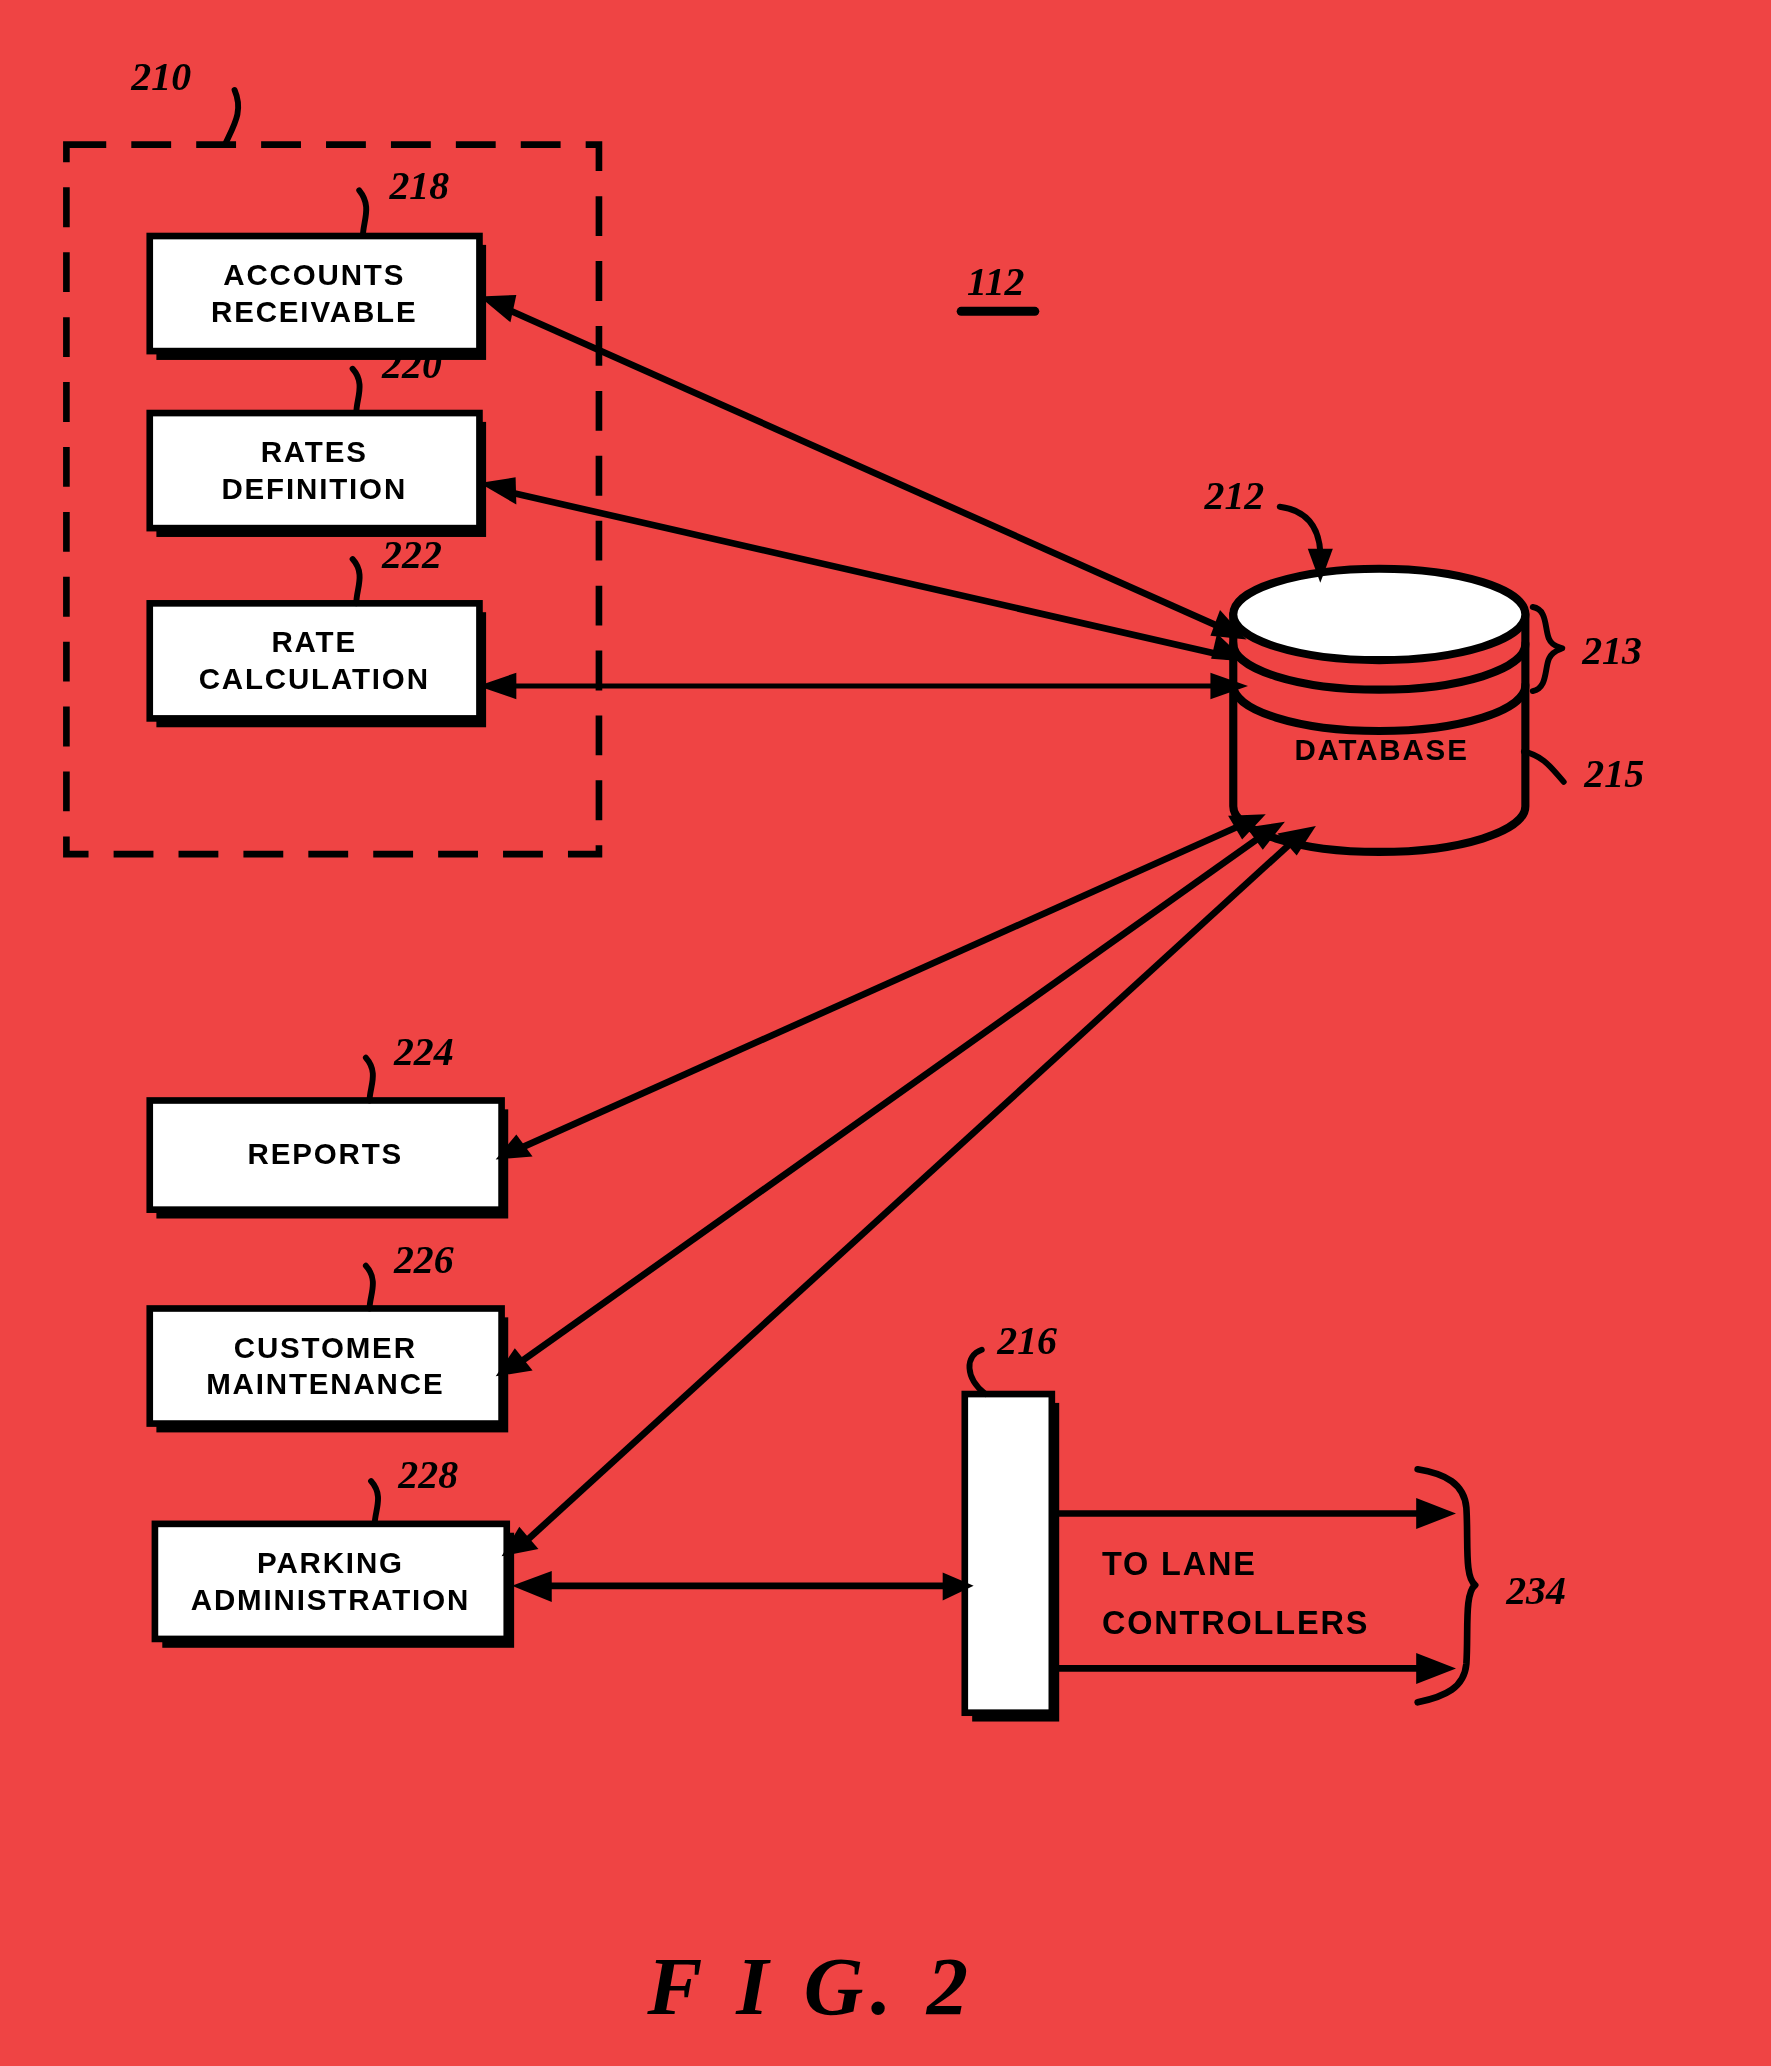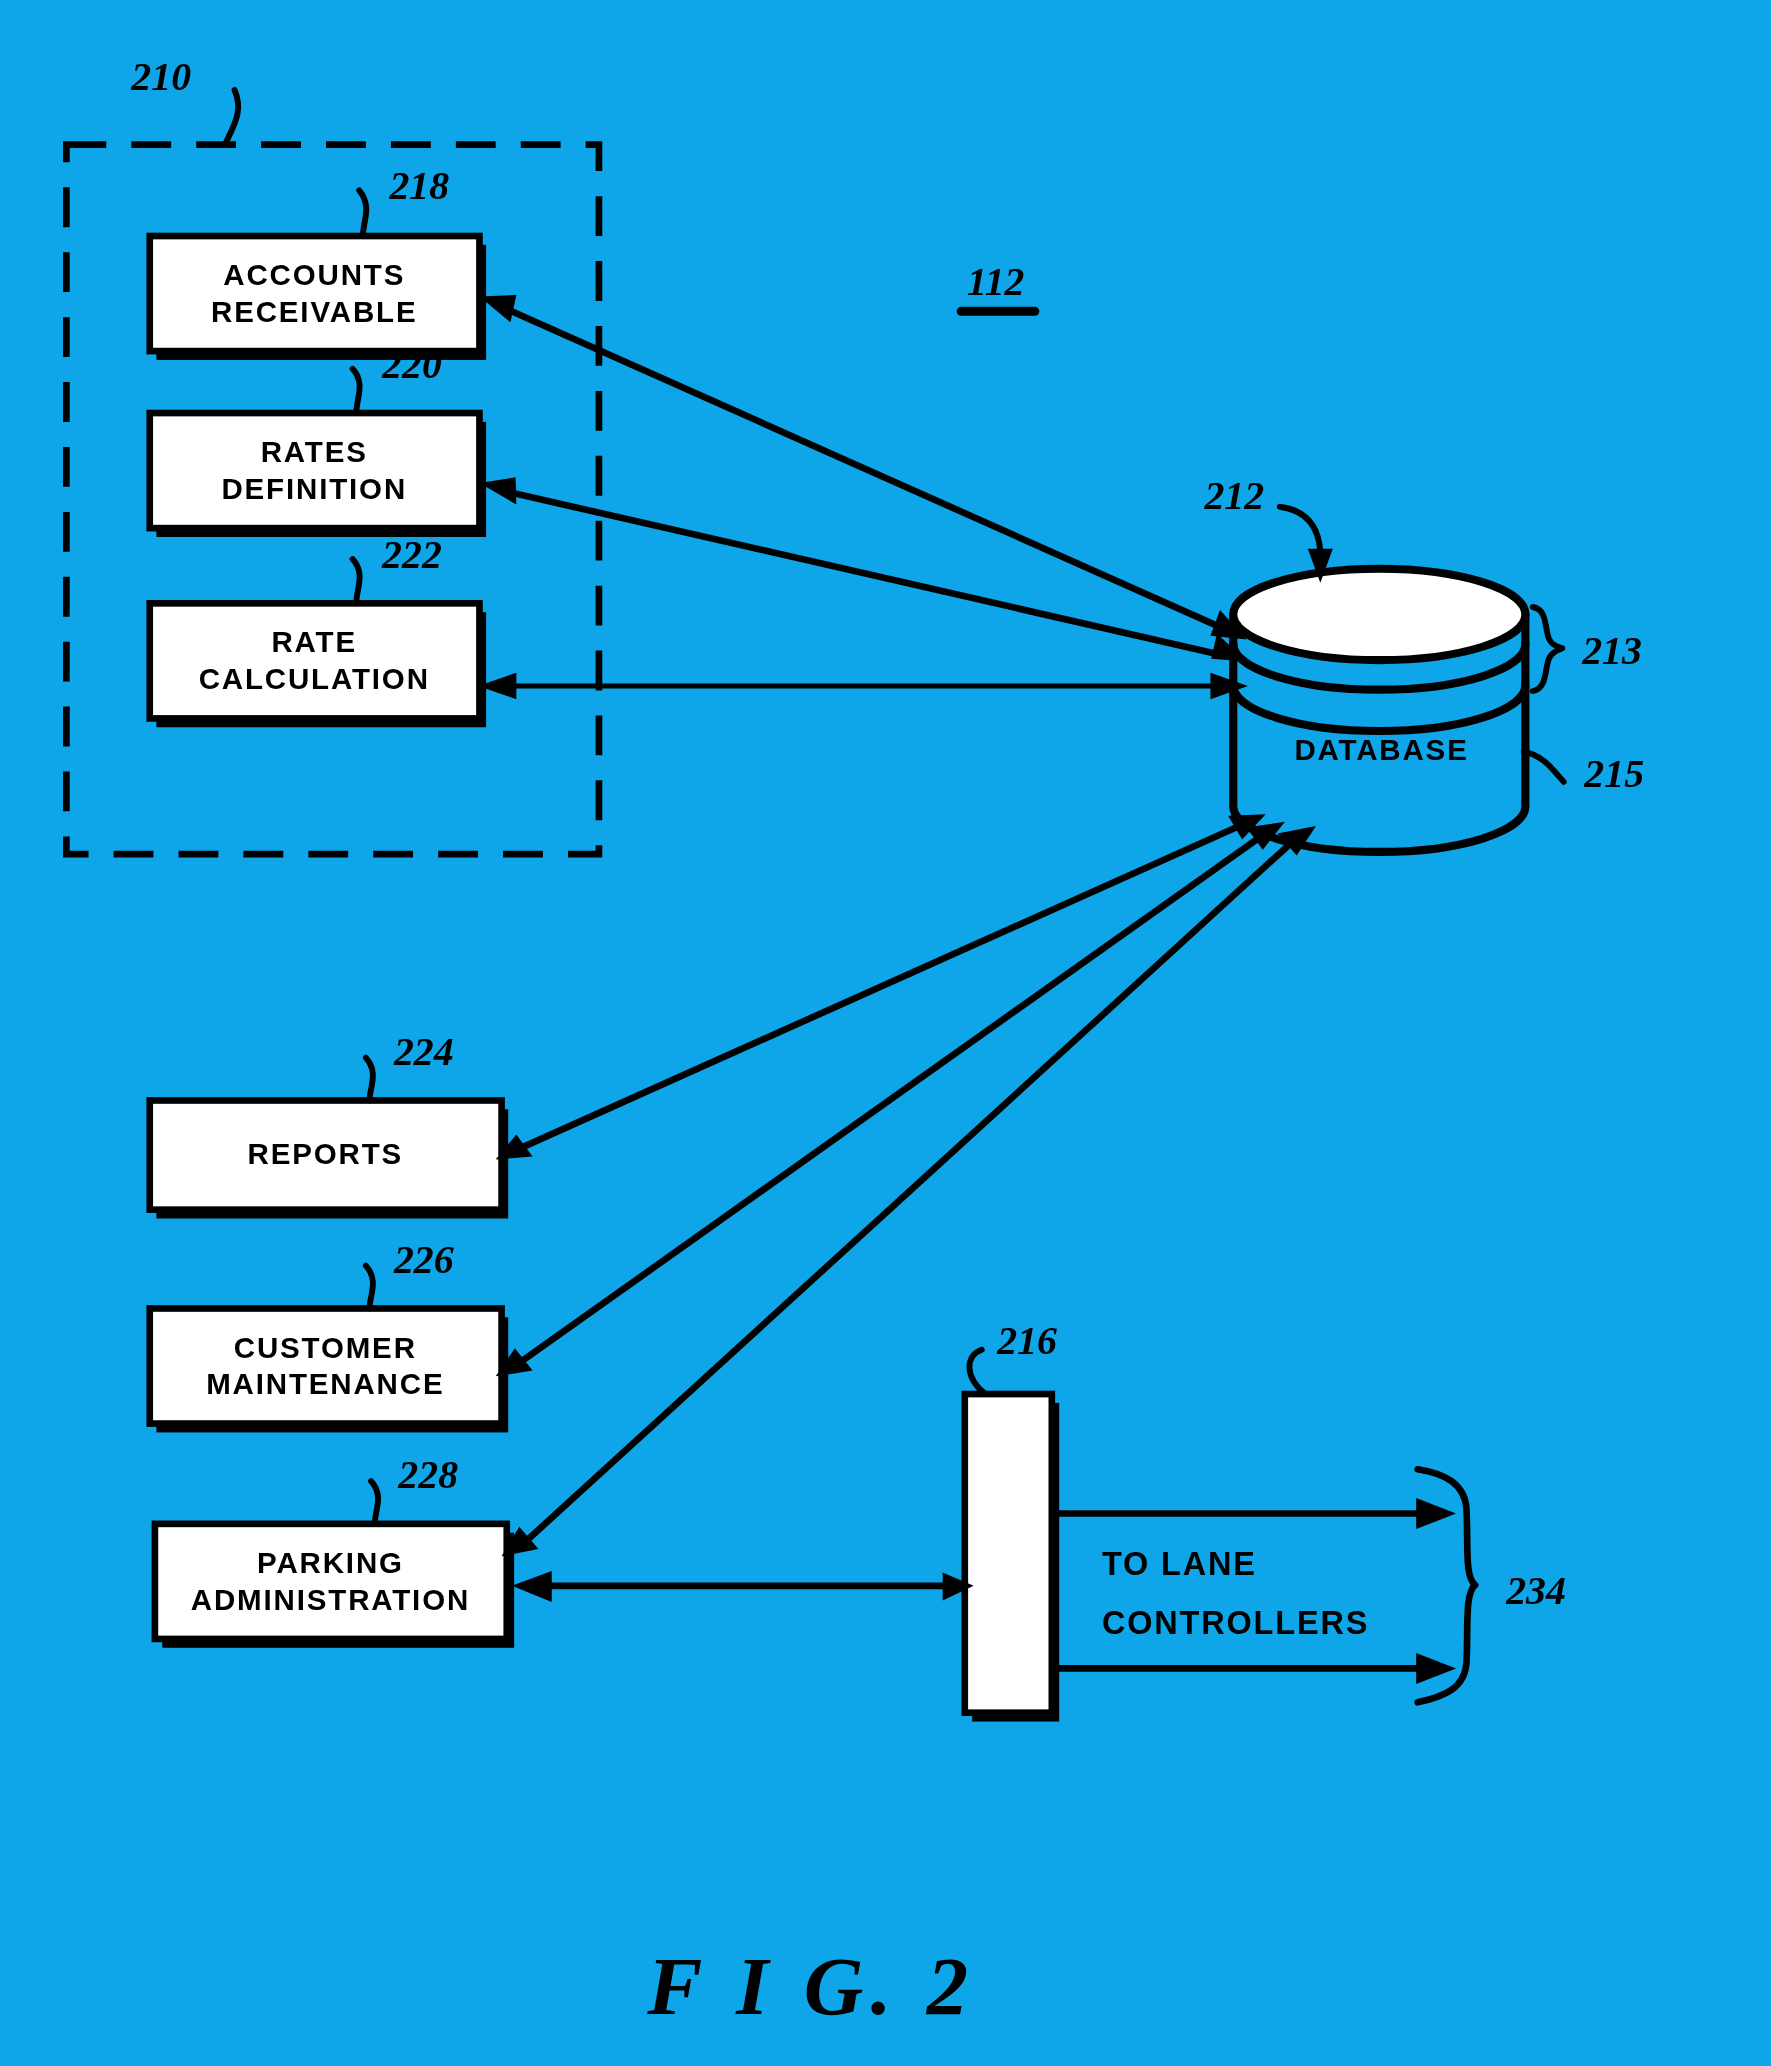--- a/index.html
+++ b/index.html
@@ -5,21 +5,21 @@
 <style>
   html, body {
     margin: 0;
     padding: 0;
     background: #ffffff;
   }
   #sheet {
     position: relative;
     width: 1771px;
     height: 2066px;
-    background: #0ea5e9;
+    background: #ef4444;
     overflow: hidden;
     font-family: "Liberation Sans", sans-serif;
   }
   #sheet svg {
     position: absolute;
     left: 0;
     top: 0;
     width: 1771px;
     height: 2066px;
     display: block;

